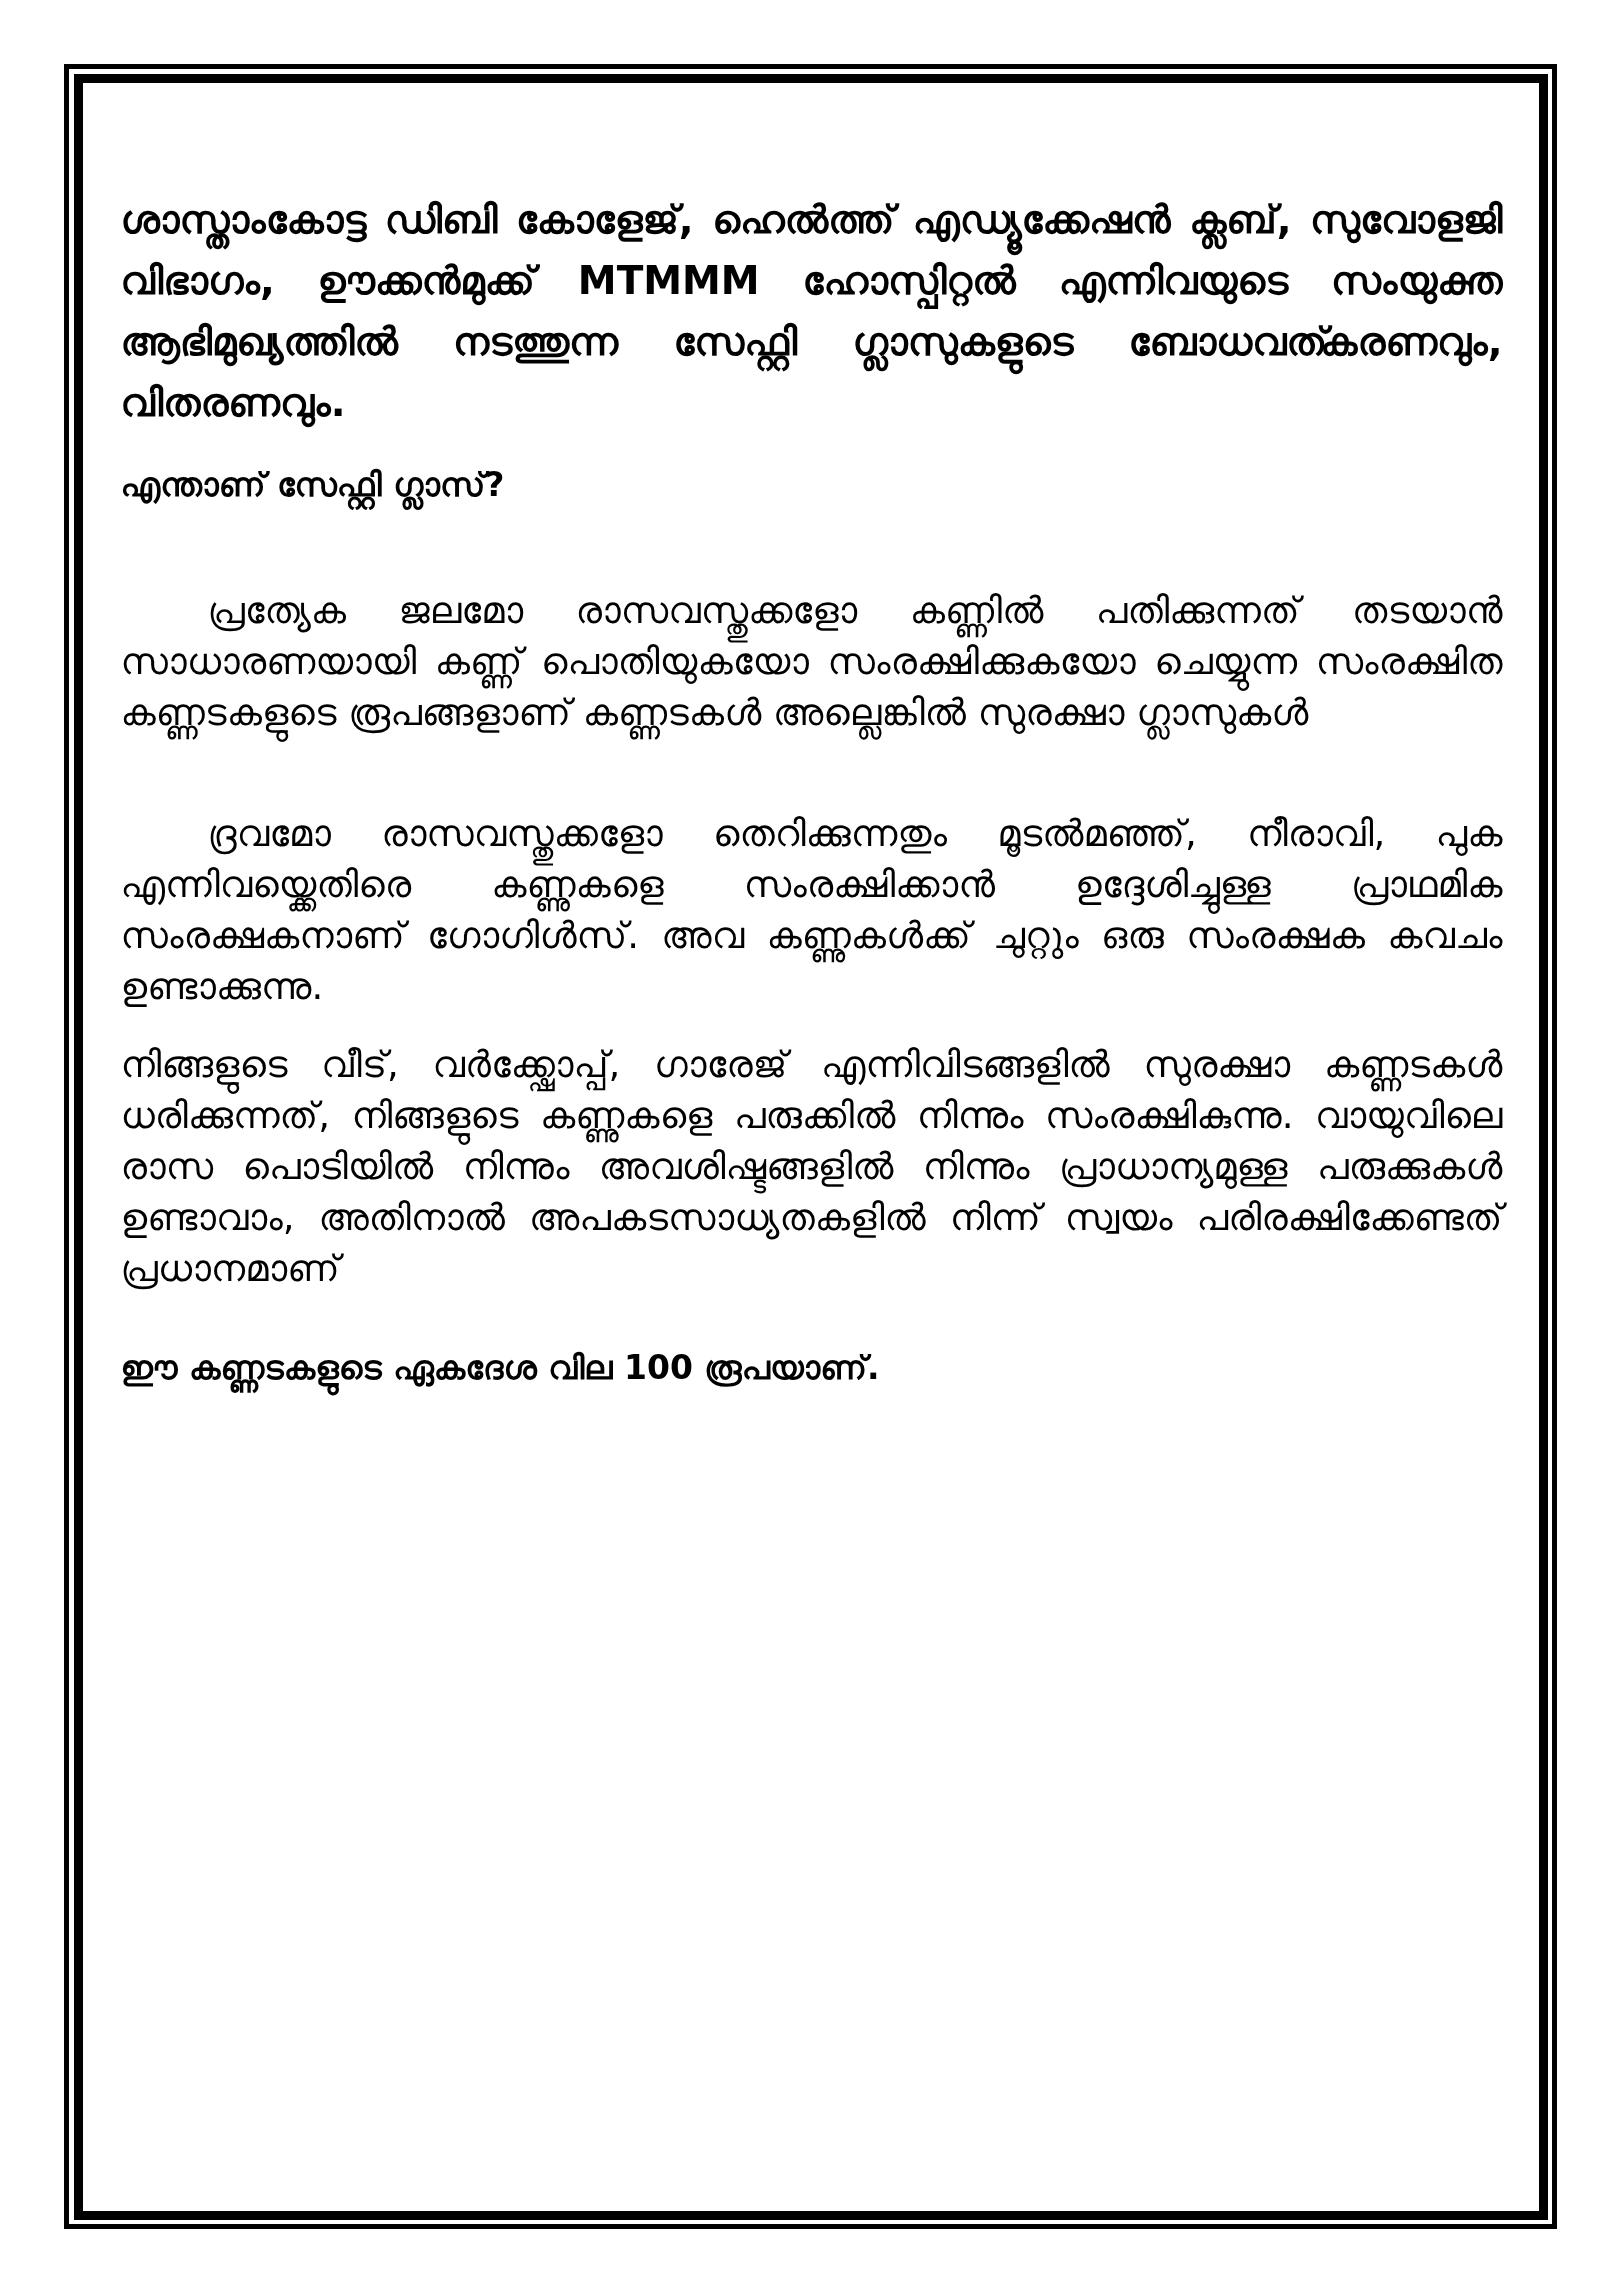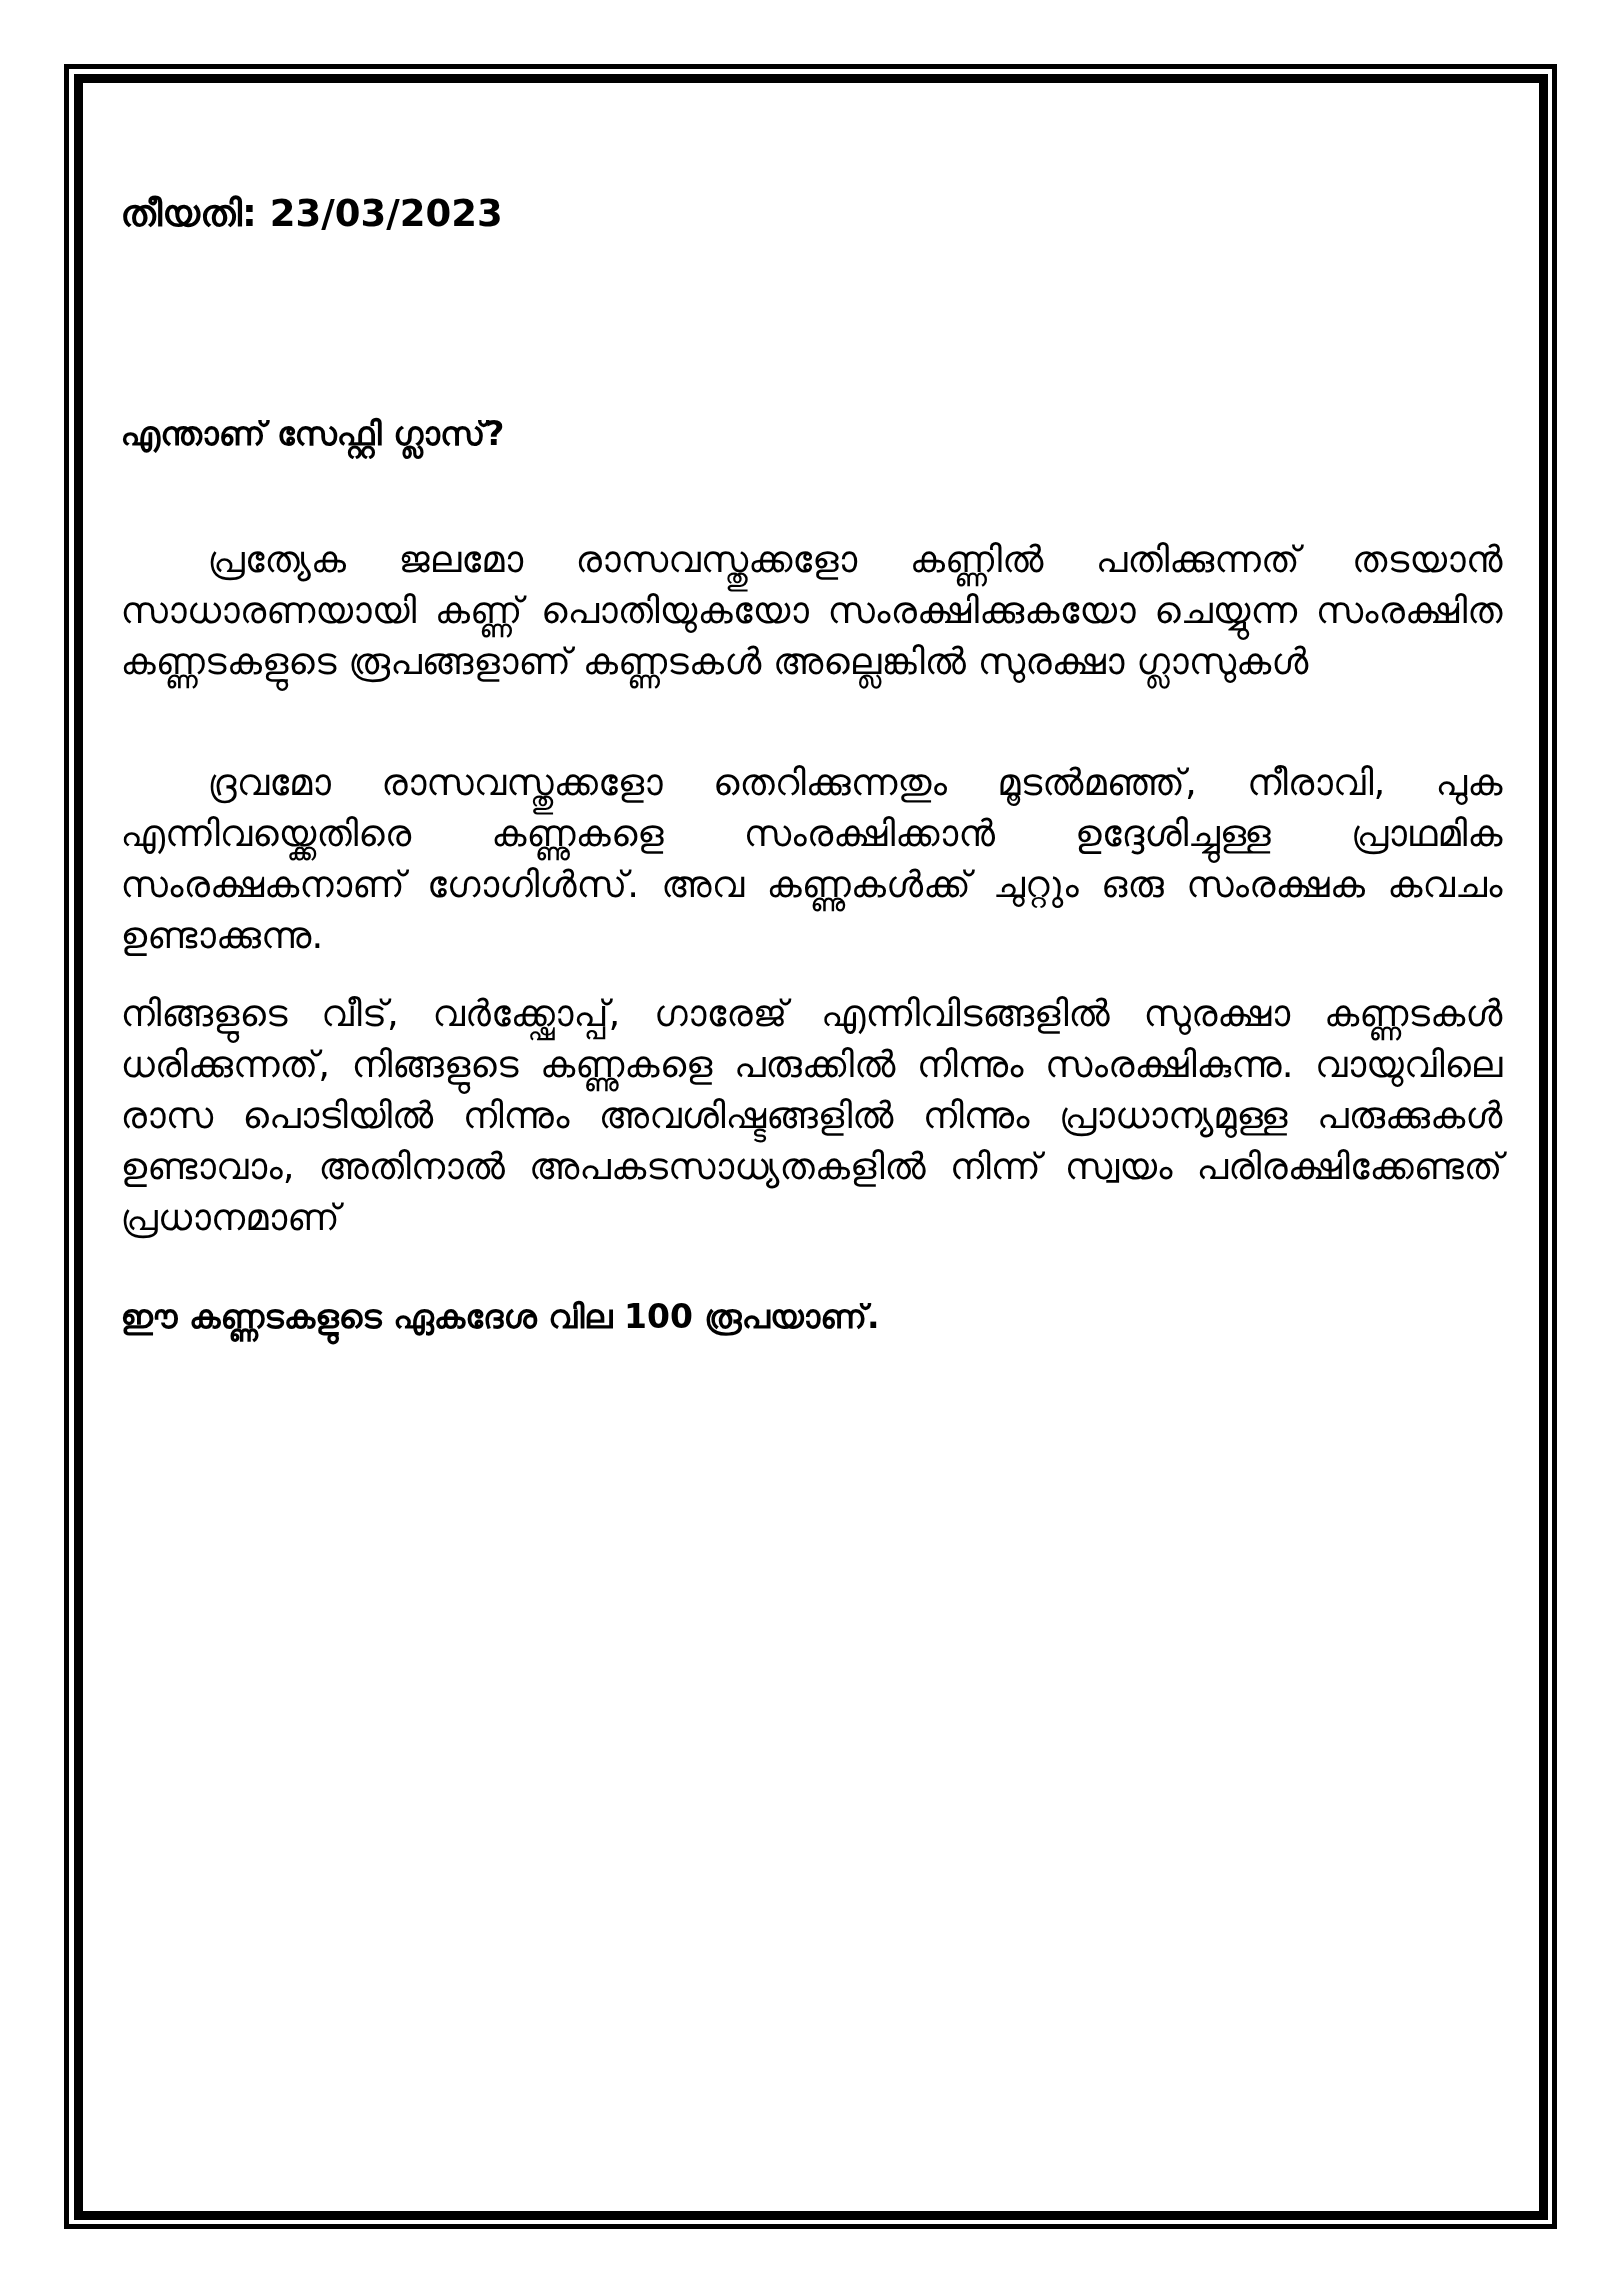--- a/index.html
+++ b/index.html
@@ -70,22 +70,22 @@
   }
 </style>
 </head>
 <body>
 
 <div class="page">
   <div class="frame-outer">
     <div class="frame-inner">
       <div class="content">
 
+        <p class="doc-title">ശാസ്താംകോട്ട ഡിബി കോളേജ്, ഹെൽത്ത് എഡ്യൂക്കേഷൻ ക്ലബ്, സുവോളജി വിഭാഗം, ഊക്കൻമുക്ക് MTMMM ഹോസ്പിറ്റൽ എന്നിവയുടെ സംയുക്ത ആഭിമുഖ്യത്തിൽ നടത്തുന്ന സേഫ്റ്റി ഗ്ലാസുകളുടെ ബോധവത്കരണവും, വിതരണവും.</p>
 
-        <p class="date-line">തീയതി: 23/03/2023</p>
 
         <h2 class="section-heading">എന്താണ് സേഫ്റ്റി ഗ്ലാസ്?</h2>
 
         <p class="body-para indent-first para-def">പ്രത്യേക ജലമോ രാസവസ്തുക്കളോ കണ്ണിൽ പതിക്കുന്നത് തടയാൻ സാധാരണയായി കണ്ണ് പൊതിയുകയോ സംരക്ഷിക്കുകയോ ചെയ്യുന്ന സംരക്ഷിത കണ്ണടകളുടെ രൂപങ്ങളാണ് കണ്ണടകൾ അല്ലെങ്കിൽ സുരക്ഷാ ഗ്ലാസുകൾ</p>
 
 
         <p class="body-para indent-first para-goggles">ദ്രവമോ രാസവസ്തുക്കളോ തെറിക്കുന്നതും മൂടൽമഞ്ഞ്, നീരാവി, പുക എന്നിവയ്ക്കെതിരെ കണ്ണുകളെ സംരക്ഷിക്കാൻ ഉദ്ദേശിച്ചുള്ള പ്രാഥമിക സംരക്ഷകനാണ് ഗോഗിൾസ്. അവ കണ്ണുകൾക്ക് ചുറ്റും ഒരു സംരക്ഷക കവചം ഉണ്ടാക്കുന്നു.</p>
 
         <p class="body-para para-protection">നിങ്ങളുടെ വീട്, വർക്ക്ഷോപ്പ്, ഗാരേജ് എന്നിവിടങ്ങളിൽ സുരക്ഷാ കണ്ണടകൾ ധരിക്കുന്നത്, നിങ്ങളുടെ കണ്ണുകളെ പരുക്കിൽ നിന്നും സംരക്ഷികുന്നു. വായുവിലെ രാസ പൊടിയിൽ നിന്നും അവശിഷ്ടങ്ങളിൽ നിന്നും പ്രാധാന്യമുള്ള പരുക്കുകൾ ഉണ്ടാവാം, അതിനാൽ അപകടസാധ്യതകളിൽ നിന്ന് സ്വയം പരിരക്ഷിക്കേണ്ടത് പ്രധാനമാണ്</p>
 

